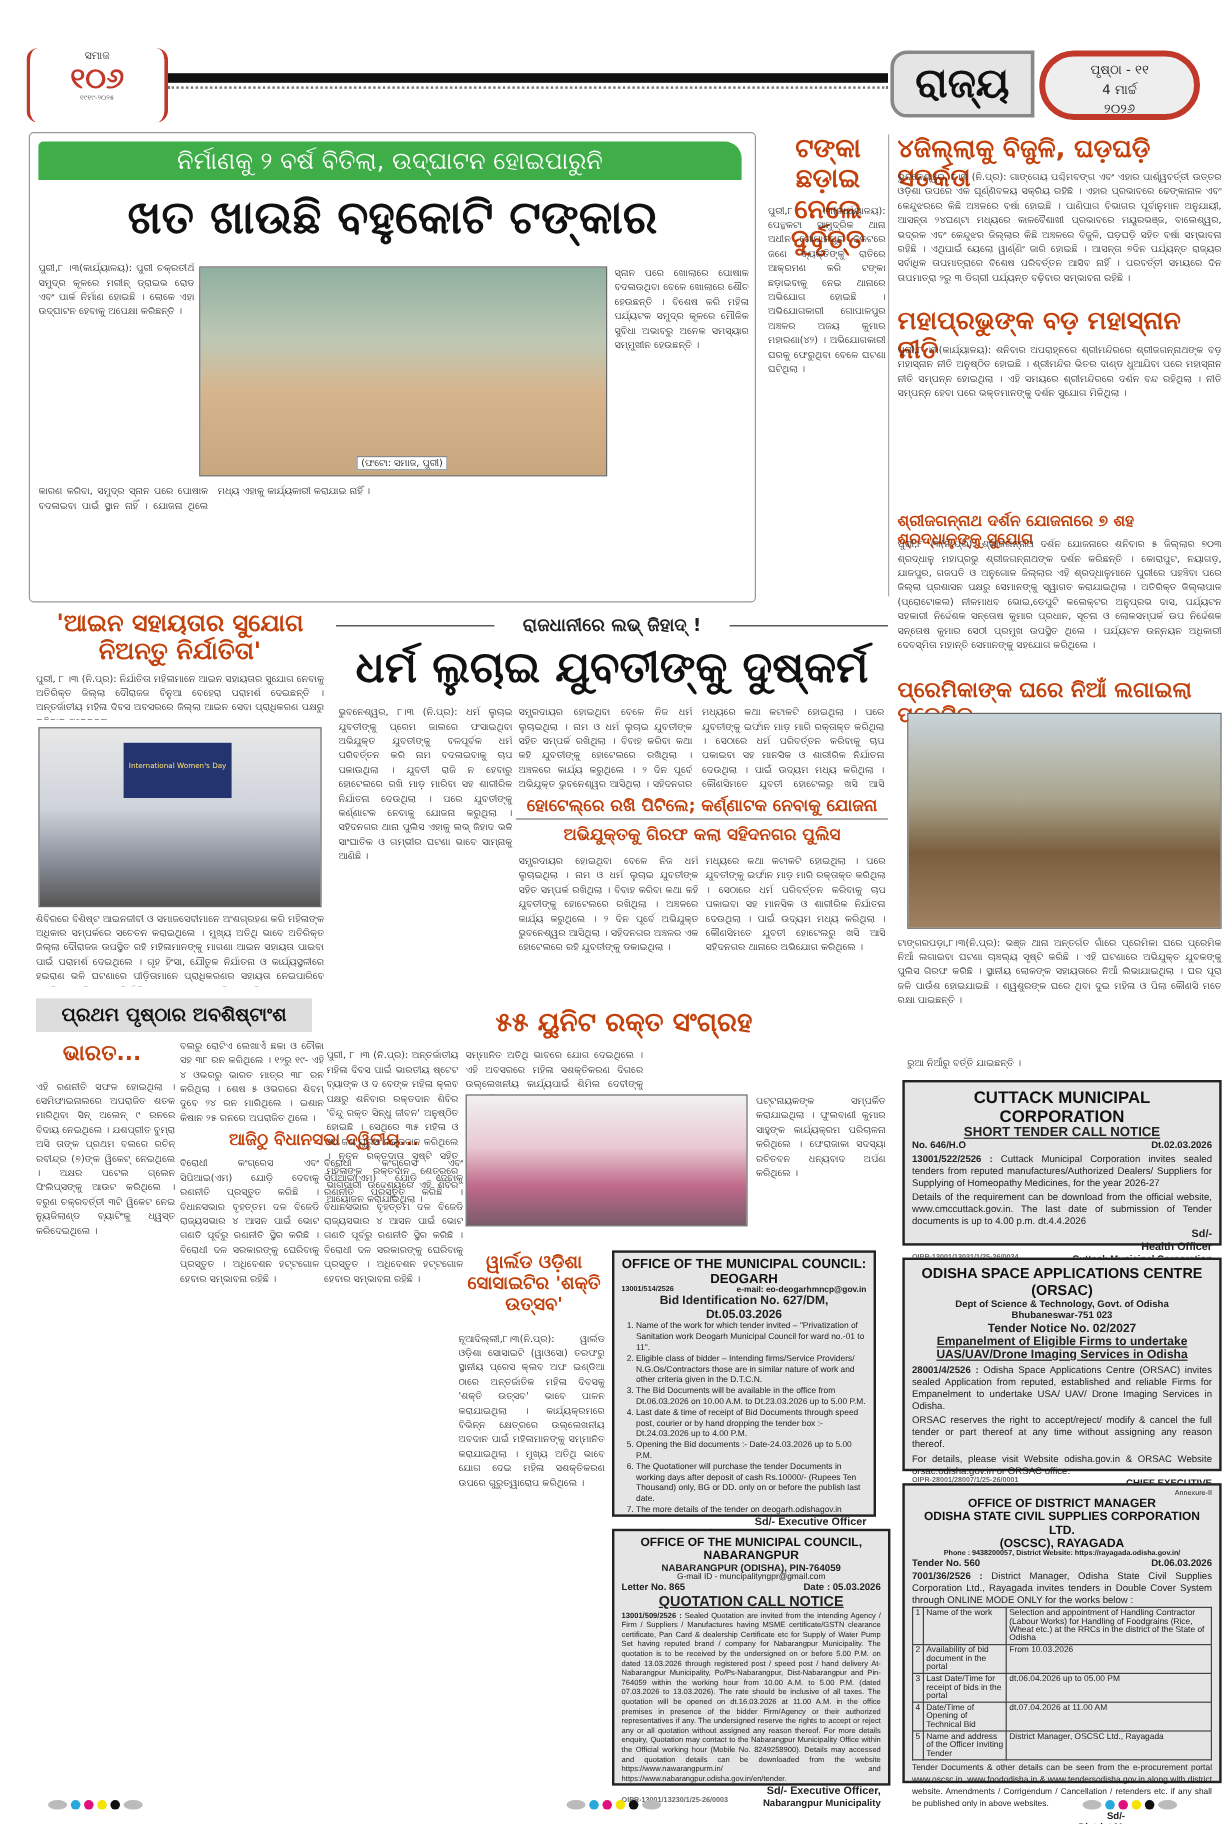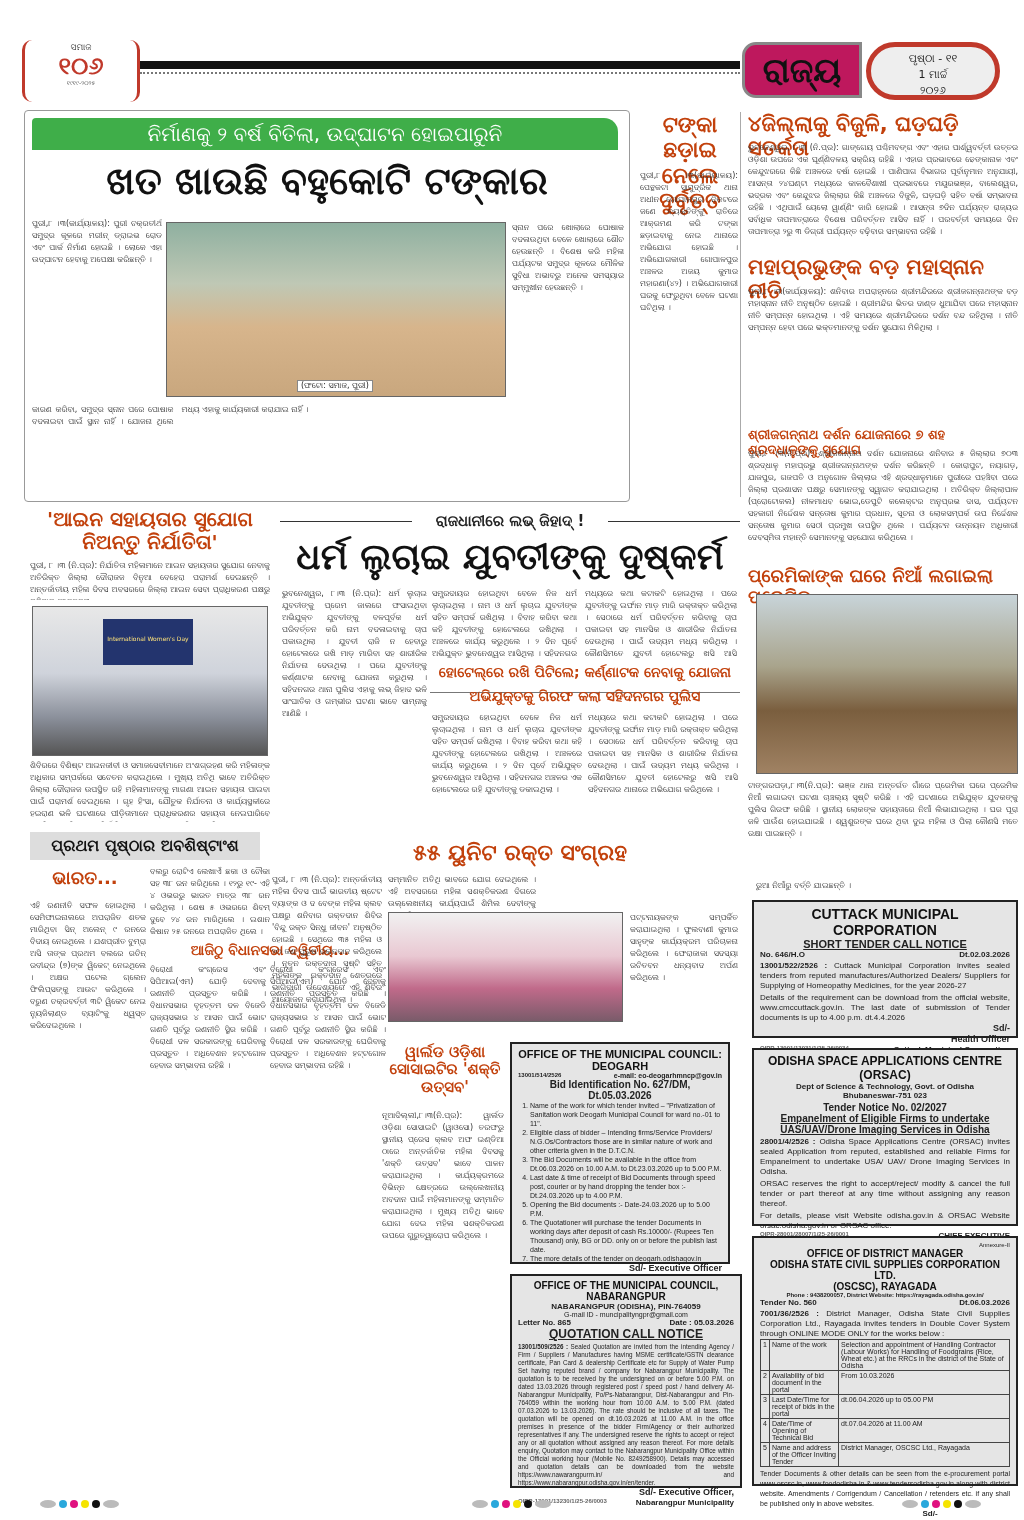--- a/index.html
+++ b/index.html
@@ -4,21 +4,21 @@
 <style>
 *{box-sizing:border-box;margin:0;padding:0}
 body{width:1024px;height:1520px;background:#fff;font-family:"DejaVu Sans",sans-serif;color:#222;position:relative;overflow:hidden}
 .abs{position:absolute}
 .masthead-logo{left:22px;top:40px;width:118px;height:62px;border-left:3px solid #c0392b;border-right:3px solid #c0392b;border-radius:10px;text-align:center}
 .masthead-logo .l1{font-size:9px;color:#333;margin-top:2px}
 .masthead-logo .l2{font-size:24px;font-weight:bold;color:#c0392b;line-height:26px}
 .masthead-logo .l3{font-size:6px;color:#555}
 .rule-thick{left:140px;top:61px;width:600px;height:8px;background:#111}
 .rule-thin{left:140px;top:72px;width:600px;height:2px;border-top:2px dotted #777}
-.section-tag{left:742px;top:42px;width:120px;height:56px;border:3px solid #888;border-radius:14px 0 0 14px;background:#be185d;font-size:34px;font-weight:bold;text-align:center;line-height:50px;color:#111}
+.section-tag{left:742px;top:42px;width:120px;height:56px;border:3px solid #888;border-radius:14px 0 0 14px;background:#e5e5e5;font-size:34px;font-weight:bold;text-align:center;line-height:50px;color:#111}
 .page-badge{left:866px;top:42px;width:134px;height:58px;border:5px solid #c0392b;border-radius:30px;background:#eee;text-align:center;font-size:11px;padding-top:4px}
 .page-badge div{line-height:16px}
 .lead-box{left:24px;top:110px;width:606px;height:392px;border:1px solid #999;border-radius:4px}
 .kicker{left:32px;top:118px;width:586px;height:32px;background:#3fae49;color:#fff;font-size:20px;text-align:center;line-height:32px;border-radius:4px 14px 0 0}
 .headline-xl{font-weight:bold;color:#111;text-align:center}
 .lead-hl{left:32px;top:152px;width:590px;font-size:38px;line-height:58px}
 .photo{background:linear-gradient(#8fb0a0 0%,#bfc8b5 35%,#d7b58c 60%,#c9a77e 100%);border:1px solid #666}
 .col-text{font-size:8px;line-height:12px;color:#333;text-align:justify;overflow:hidden}
 .hl-md{font-weight:bold;color:#c2410c;line-height:1.15}
 .divider-v{width:1px;background:#aaa}
@@ -42,21 +42,21 @@
 <div class="abs masthead-logo">
   <div class="l1">ସମାଜ</div>
   <div class="l2">୧୦୬</div>
   <div class="l3">୧୯୧୯-୨୦୨୫</div>
 </div>
 <div class="abs rule-thick"></div>
 <div class="abs rule-thin"></div>
 <div class="abs section-tag">ରାଜ୍ୟ</div>
 <div class="abs page-badge">
   <div>ପୃଷ୍ଠା - ୧୧</div>
-  <div>1 ମାର୍ଚ୍ଚ</div>
+  <div>4 ମାର୍ଚ୍ଚ</div>
   <div>୨୦୨୬</div>
 </div>
 
 <div class="abs lead-box"></div>
 <div class="abs kicker">ନିର୍ମାଣକୁ ୨ ବର୍ଷ ବିତିଲା, ଉଦ୍‌ଘାଟନ ହୋଇପାରୁନି</div>
 <div class="abs headline-xl lead-hl">ଖତ ଖାଉଛି ବହୁକୋଟି ଟଙ୍କାର ପ୍ରକଳ୍ପ</div>
 <div class="abs col-text" style="left:32px;top:218px;width:130px;height:180px">ପୁରୀ,୮ ।୩(କାର୍ଯ୍ୟାଳୟ): ପୁରୀ ଚକ୍ରତୀର୍ଥ ସମୁଦ୍ର କୂଳରେ ମରୀନ୍ ଡ୍ରାଇଭ ରୋଡ ଏବଂ ପାର୍କ ନିର୍ମାଣ ହୋଇଛି । ଲୋକେ ଏହା ଉଦ୍‌ଘାଟନ ହେବାକୁ ଅପେକ୍ଷା କରିଛନ୍ତି ।</div>
 <div class="abs photo" style="left:166px;top:222px;width:340px;height:175px">
   <div style="position:absolute;bottom:4px;left:130px;font-size:8px;background:#fff;padding:0 3px;border:1px solid #888">(ଫଟୋ: ସମାଜ, ପୁରୀ)</div>
 </div>
@@ -87,21 +87,21 @@
 
 <div class="abs" style="left:280px;top:512px;width:460px;display:flex;align-items:center;gap:24px">
   <div style="flex:1;height:1px;background:#333"></div>
   <div style="font-size:15px;font-weight:bold">ରାଜଧାନୀରେ ଲଭ୍ ଜିହାଦ୍ !</div>
   <div style="flex:1;height:1px;background:#333"></div>
 </div>
 <div class="abs headline-xl" style="left:280px;top:532px;width:460px;font-size:36px;line-height:50px">ଧର୍ମ ଲୁଚାଇ ଯୁବତୀଙ୍କୁ ଦୁଷ୍କର୍ମ</div>
 <div class="abs col-text" style="left:282px;top:588px;width:145px;height:232px">ଭୁବନେଶ୍ୱର, ୮।୩ (ନି.ପ୍ର): ଧର୍ମ ଲୁଚାଇ ଯୁବତୀଙ୍କୁ ପ୍ରେମ ଜାଲରେ ଫସାଇଥିବା ଅଭିଯୁକ୍ତ ଯୁବତୀଙ୍କୁ ବଳପୂର୍ବକ ଧର୍ମ ପରିବର୍ତ୍ତନ କରି ନାମ ବଦଳାଇବାକୁ ଚାପ ପକାଉଥିଲା । ଯୁବତୀ ରାଜି ନ ହେବାରୁ ହୋଟେଲରେ ରଖି ମାଡ଼ ମାରିବା ସହ ଶାରୀରିକ ନିର୍ଯାତନା ଦେଉଥିଲା । ପରେ ଯୁବତୀଙ୍କୁ କର୍ଣ୍ଣାଟକ ନେବାକୁ ଯୋଜନା କରୁଥିଲା । ସହିଦନଗର ଥାନା ପୁଲିସ ଏହାକୁ ଲଭ୍ ଜିହାଦ ଭଳି ସାଂଘାତିକ ଓ ଗମ୍ଭୀର ଘଟଣା ଭାବେ ସାମ୍ନାକୁ ଆଣିଛି ।</div>
 <div class="abs col-text" style="left:432px;top:588px;width:145px;height:70px">ସମ୍ପ୍ରଦାୟର ହୋଇଥିବା ବେଳେ ନିଜ ଧର୍ମ ଲୁଚାଇଥିଲା । ନାମ ଓ ଧର୍ମ ଲୁଚାଇ ଯୁବତୀଙ୍କ ସହିତ ସମ୍ପର୍କ ରଖିଥିଲା । ବିବାହ କରିବା କଥା କହି ଯୁବତୀଙ୍କୁ ହୋଟେଲରେ ରଖିଥିଲା । ଅଞ୍ଚଳରେ କାର୍ଯ୍ୟ କରୁଥିଲେ । ୨ ଦିନ ପୂର୍ବେ ଅଭିଯୁକ୍ତ ଭୁବନେଶ୍ୱର ଆସିଥିଲା । ସହିଦନଗର ଅଞ୍ଚଳର ଏକ ହୋଟେଲରେ ରହି ଯୁବତୀଙ୍କୁ ଡକାଇଥିଲା ।</div>
 <div class="abs col-text" style="left:585px;top:588px;width:152px;height:70px">ମଧ୍ୟରେ କଥା କଟାକଟି ହୋଇଥିଲା । ପରେ ଯୁବତୀଙ୍କୁ ଇର୍ଫାନ ମାଡ଼ ମାରି ରକ୍ତାକ୍ତ କରିଥିଲା । ସେଠାରେ ଧର୍ମ ପରିବର୍ତ୍ତନ କରିବାକୁ ଚାପ ପକାଇବା ସହ ମାନସିକ ଓ ଶାରୀରିକ ନିର୍ଯାତନା ଦେଉଥିଲା । ପାଇଁ ଉଦ୍ୟମ ମଧ୍ୟ କରିଥିଲା । କୌଣସିମତେ ଯୁବତୀ ହୋଟେଲରୁ ଖସି ଆସି ସହିଦନଗର ଥାନାରେ ଅଭିଯୋଗ କରିଥିଲେ ।</div>
-<div class="abs hl-md" style="left:430px;top:664px;width:310px;font-size:14px;text-align:center;border-bottom:1px solid #777;padding-bottom:12px">ହୋଟେଲ୍‌ରେ ରଖି ପିଟିଲେ; କର୍ଣ୍ଣାଟକ ନେବାକୁ ଯୋଜନା</div>
+<div class="abs hl-md" style="left:430px;top:664px;width:310px;font-size:14px;text-align:center;border-bottom:1px solid #777;padding-bottom:2px">ହୋଟେଲ୍‌ରେ ରଖି ପିଟିଲେ; କର୍ଣ୍ଣାଟକ ନେବାକୁ ଯୋଜନା</div>
 <div class="abs hl-md" style="left:430px;top:688px;width:310px;font-size:14px;text-align:center">ଅଭିଯୁକ୍ତକୁ ଗିରଫ କଲା ସହିଦନଗର ପୁଲିସ</div>
 <div class="abs col-text" style="left:432px;top:712px;width:150px;height:108px">ସମ୍ପ୍ରଦାୟର ହୋଇଥିବା ବେଳେ ନିଜ ଧର୍ମ ଲୁଚାଇଥିଲା । ନାମ ଓ ଧର୍ମ ଲୁଚାଇ ଯୁବତୀଙ୍କ ସହିତ ସମ୍ପର୍କ ରଖିଥିଲା । ବିବାହ କରିବା କଥା କହି ଯୁବତୀଙ୍କୁ ହୋଟେଲରେ ରଖିଥିଲା । ଅଞ୍ଚଳରେ କାର୍ଯ୍ୟ କରୁଥିଲେ । ୨ ଦିନ ପୂର୍ବେ ଅଭିଯୁକ୍ତ ଭୁବନେଶ୍ୱର ଆସିଥିଲା । ସହିଦନଗର ଅଞ୍ଚଳର ଏକ ହୋଟେଲରେ ରହି ଯୁବତୀଙ୍କୁ ଡକାଇଥିଲା ।</div>
 <div class="abs col-text" style="left:588px;top:712px;width:150px;height:108px">ମଧ୍ୟରେ କଥା କଟାକଟି ହୋଇଥିଲା । ପରେ ଯୁବତୀଙ୍କୁ ଇର୍ଫାନ ମାଡ଼ ମାରି ରକ୍ତାକ୍ତ କରିଥିଲା । ସେଠାରେ ଧର୍ମ ପରିବର୍ତ୍ତନ କରିବାକୁ ଚାପ ପକାଇବା ସହ ମାନସିକ ଓ ଶାରୀରିକ ନିର୍ଯାତନା ଦେଉଥିଲା । ପାଇଁ ଉଦ୍ୟମ ମଧ୍ୟ କରିଥିଲା । କୌଣସିମତେ ଯୁବତୀ ହୋଟେଲରୁ ଖସି ଆସି ସହିଦନଗର ଥାନାରେ ଅଭିଯୋଗ କରିଥିଲେ ।</div>
 
 <div class="abs gray-band" style="left:30px;top:832px;width:230px;height:28px;line-height:28px;font-size:16px">ପ୍ରଥମ ପୃଷ୍ଠାର ଅବଶିଷ୍ଟାଂଶ</div>
 <div class="abs hl-md" style="left:30px;top:868px;width:110px;font-size:18px;text-align:center">ଭାରତ...</div>
 <div class="abs col-text" style="left:30px;top:900px;width:116px;height:600px">ଏହି ରଣନୀତି ସଫଳ ହୋଇଥିଲା । ସେମିଫାଇନାଲରେ ଅପରାଜିତ ଶତକ ମାରିଥିବା ସିନ୍ ଅଲେନ୍ ୯ ରନରେ ବିଦାୟ ନେଇଥିଲେ । ଯଶପ୍ରୀତ ବୁମ୍‌ରା ଅସି ତାଙ୍କ ପ୍ରଥମ ବଲରେ ରଚିନ୍ ରବୀନ୍ଦ୍ର (୭)ଙ୍କ ୱିକେଟ୍ ନେଇଥିଲେ । ଅକ୍ଷର ପଟେଲ ଗ୍ଲେନ ଫିଲିପ୍‌ସଙ୍କୁ ଆଉଟ କରିଥିଲେ । ବରୁଣ ଚକ୍ରବର୍ତ୍ତୀ ୩ଟି ୱିକେଟ ନେଇ ନ୍ୟୁଜିଲାଣ୍ଡ ବ୍ୟାଟିଂକୁ ଧ୍ୱସ୍ତ କରିଦେଇଥିଲେ ।</div>
 <div class="abs col-text" style="left:150px;top:866px;width:120px;height:70px">ବଲରୁ ରୋଟିଏ ଲେଖାଏଁ ଛକା ଓ ଚୌକା ସହ ୩୮ ରନ କରିଥିଲେ । ୧୨ରୁ ୧୯- ଏହି ୪ ଓଭରରୁ ଭାରତ ମାତ୍ର ୩୮ ରନ କରିଥିଲା । ଶେଷ ୫ ଓଭରରେ ଶିବମ୍ ଦୁବେ ୨୪ ରନ ମାରିଥିଲେ । ଇଶାନ କିଷାନ ୨୫ ରନରେ ଅପରାଜିତ ଥିଲେ ।</div>
 <div class="abs hl-md" style="left:150px;top:942px;width:240px;font-size:14px;text-align:center">ଆଜିଠୁ ବିଧାନସଭା ଦ୍ୱିତୀୟ...</div>
 <div class="abs col-text" style="left:150px;top:964px;width:116px;height:530px">ବିରୋଧୀ କଂଗ୍ରେସ ଏବଂ ସିପିଆଇ(ଏମ) ଯୋଡ଼ି ଦେବାକୁ ରଣନୀତି ପ୍ରସ୍ତୁତ କରିଛି । ବିଧାନସଭାର ବୃହତ୍ତମ ଦଳ ବିଜେଡି ରାଜ୍ୟସଭାର ୪ ଆସନ ପାଇଁ ଭୋଟ ଗଣତି ପୂର୍ବରୁ ରଣନୀତି ସ୍ଥିର କରିଛି । ବିରୋଧୀ ଦଳ ସରକାରଙ୍କୁ ଘେରିବାକୁ ପ୍ରସ୍ତୁତ । ଅଧିବେଶନ ହଟ୍ଟଗୋଳ ହେବାର ସମ୍ଭାବନା ରହିଛି ।</div>

